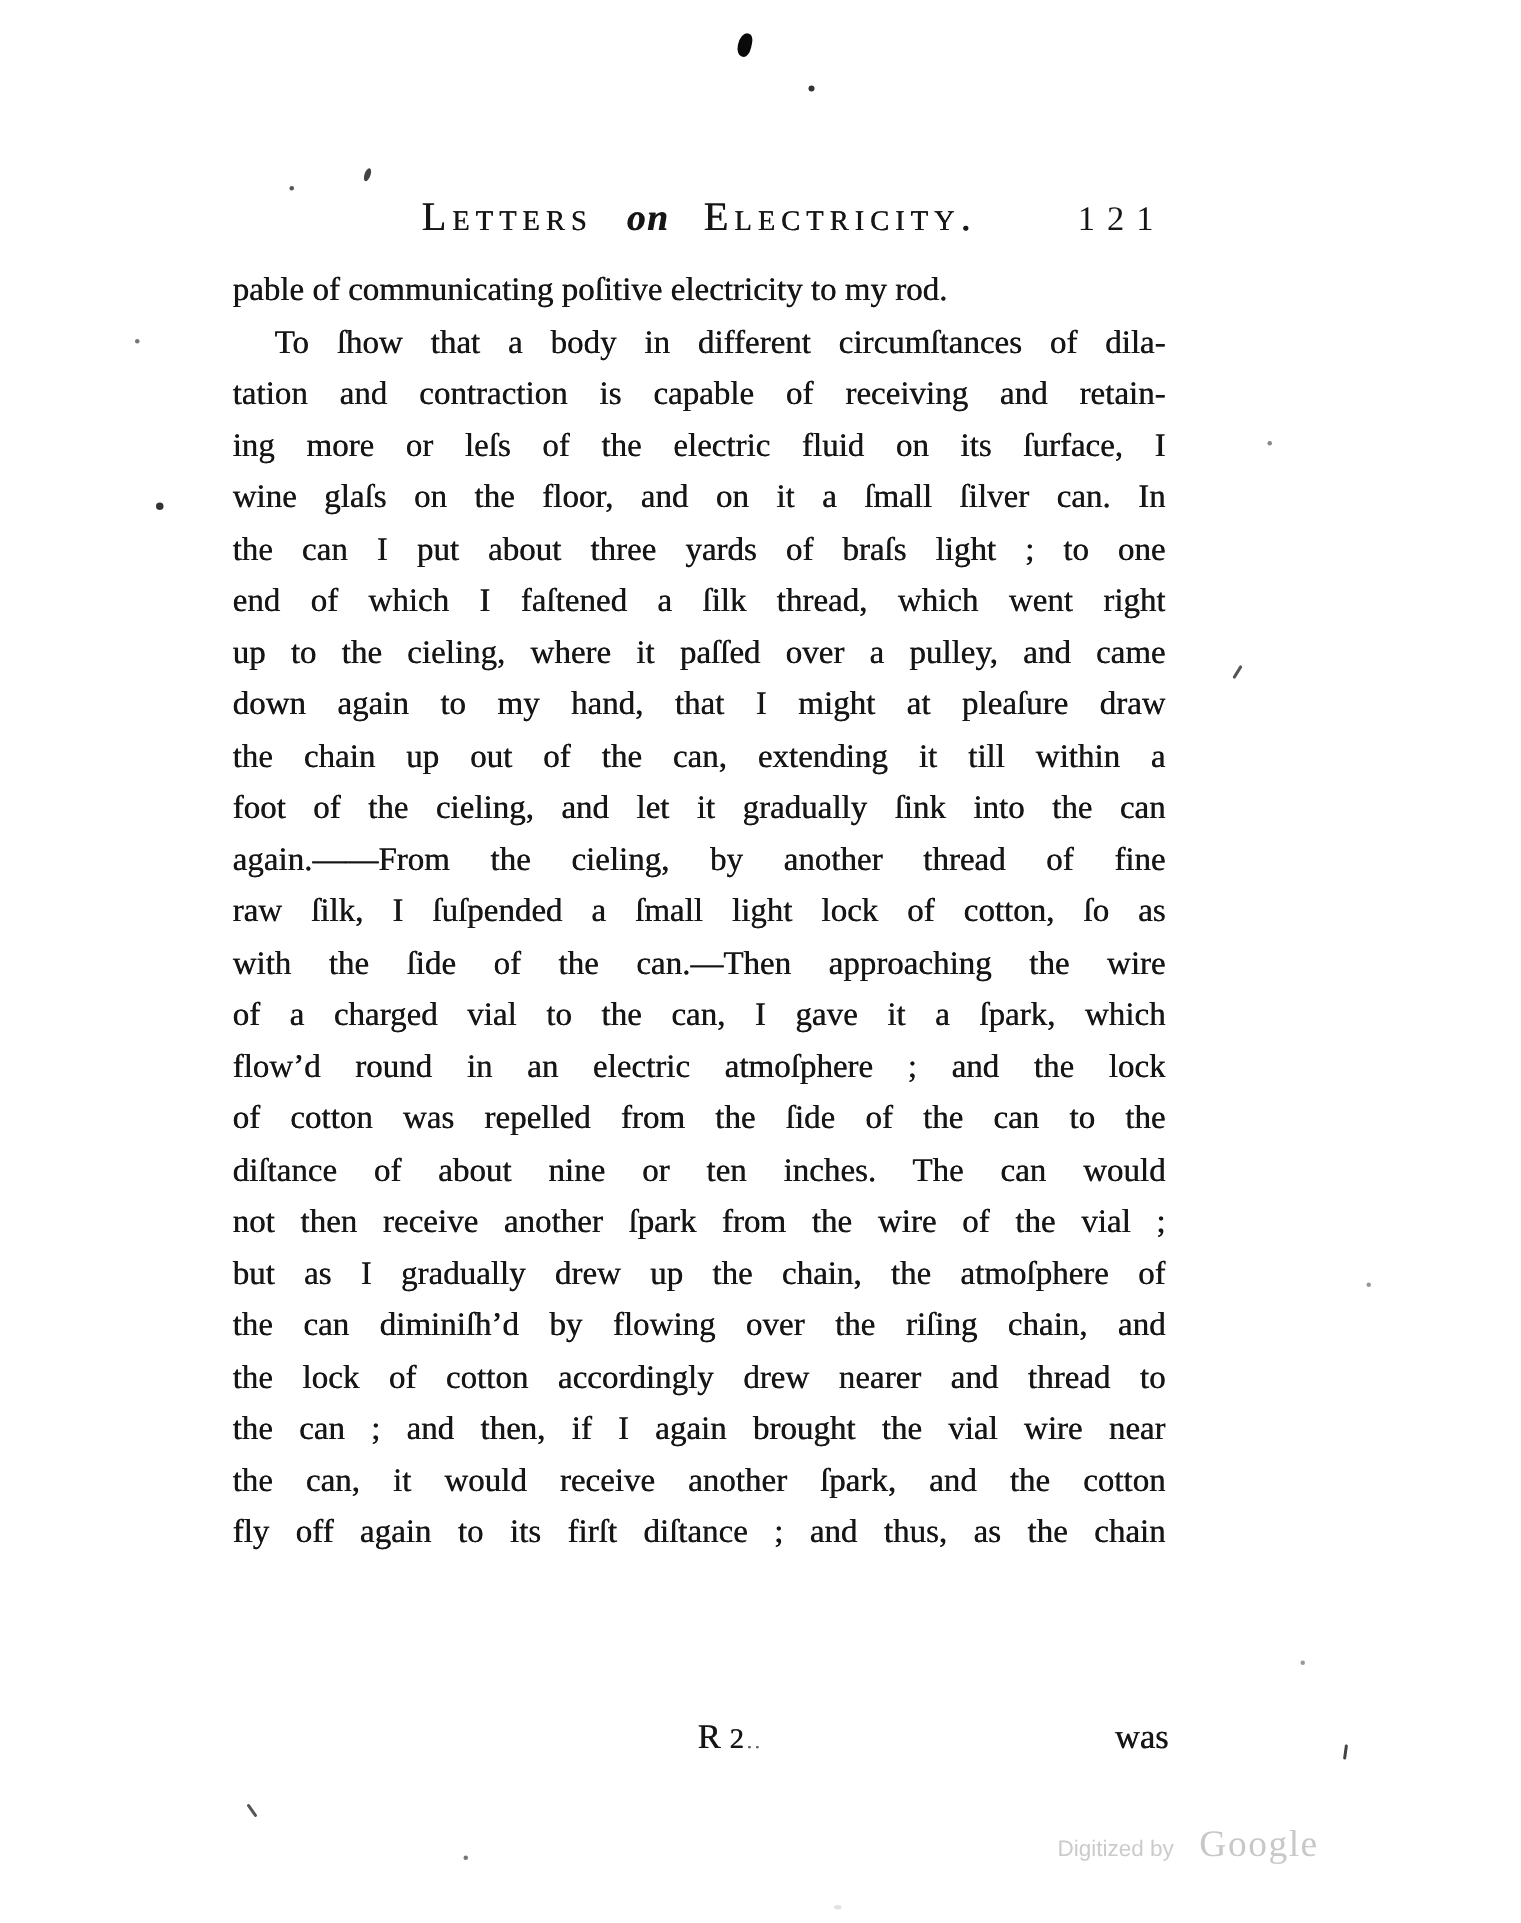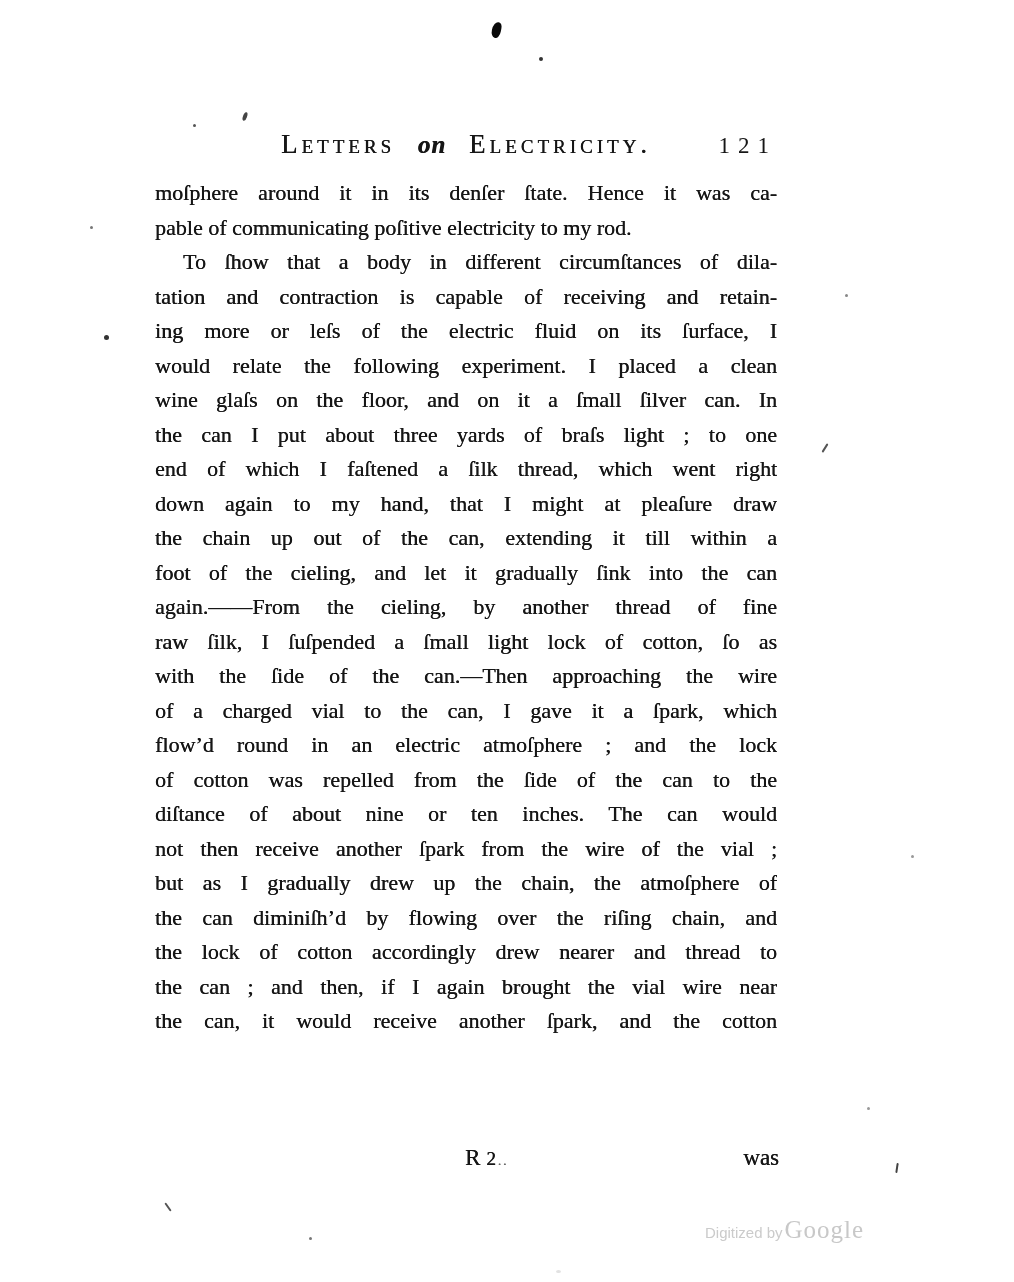--- a/index.html
+++ b/index.html
@@ -53,21 +53,21 @@
     line-height:35px; font-size:23px;
     text-shadow:0.3px 0 0 currentColor;
   }
   .signature { position:absolute; left:308px; top:0; }
   .sig-2 { font-size:19px; margin-left:6px; }
   .sig-dots { font-size:13px; color:#666; letter-spacing:2px; margin-left:2px; }
   .catchword { position:absolute; right:0; top:0; }
   
   .watermark {
     position:absolute; left:705px; top:1216px;
-    display:flex; align-items:baseline; gap:2px;
+    display:flex; align-items:baseline; gap:17px;
   }
   .wm-prefix {
     font-family:"Liberation Sans","DejaVu Sans",sans-serif;
     font-size:15px; color:#cbcbcb;
   }
   .wm-logo {
     font-family:"Liberation Serif","DejaVu Serif",serif;
     font-size:25px; color:#c8c8c8; letter-spacing:1px;
   }
   
@@ -77,45 +77,45 @@
 <body>
 
 <div class="page">
 
   <div class="header">
     <div class="title"><span>Letters</span> <span class="t-on">on</span> <span>Electricity.</span></div>
     <div class="pagenum">121</div>
   </div>
 
   <div class="bodytext" id="text-body">
-      <div class="bline">moſphere around it in its denſer ſtate.  Hence it was ca-</div>
       <div class="bline para-end">pable of communicating poſitive electricity to my rod.</div>
       <div class="bline indent">To ſhow that a body in different circumſtances of dila-</div>
       <div class="bline">tation and contraction is capable of receiving and retain-</div>
       <div class="bline">ing more or leſs of the electric fluid on its ſurface, I</div>
-      <div class="bline">would relate the following experiment.  I placed a clean</div>
       <div class="bline">wine glaſs on the floor, and on it a ſmall ſilver can.  In</div>
       <div class="bline">the can I put about three yards of braſs light ; to one</div>
       <div class="bline">end of which I faſtened a ſilk thread, which went right</div>
+      <div class="bline">up to the cieling, where it paſſed over a pulley, and came</div>
       <div class="bline">down again to my hand, that I might at pleaſure draw</div>
       <div class="bline">the chain up out of the can, extending it till within a</div>
       <div class="bline">foot of the cieling, and let it gradually ſink into the can</div>
       <div class="bline">again.——From the cieling, by another thread of fine</div>
       <div class="bline">raw ſilk, I ſuſpended a ſmall light lock of cotton, ſo as</div>
       <div class="bline">with the ſide of the can.—Then approaching the wire</div>
       <div class="bline">of a charged vial to the can, I gave it a ſpark, which</div>
       <div class="bline">flow’d round in an electric atmoſphere ; and the lock</div>
       <div class="bline">of cotton was repelled from the ſide of the can to the</div>
       <div class="bline">diſtance of about nine or ten inches.  The can would</div>
       <div class="bline">not then receive another ſpark from the wire of the vial ;</div>
       <div class="bline">but as I gradually drew up the chain, the atmoſphere of</div>
       <div class="bline">the can diminiſh’d by flowing over the riſing chain, and</div>
       <div class="bline">the lock of cotton accordingly drew nearer and thread to</div>
       <div class="bline">the can ; and then, if I again brought the vial wire near</div>
       <div class="bline">the can, it would receive another ſpark, and the cotton</div>
+      <div class="bline">fly off again to its firſt diſtance ; and thus, as the chain</div>
     </div>
 
   <div class="sigline">
     <span class="signature"><span>R</span><span class="sig-2">2</span><span class="sig-dots">..</span></span>
     <span class="catchword">was</span>
   </div>
 
   <div class="watermark">
     <span class="wm-prefix">Digitized by</span>
     <span class="wm-logo">Google</span>

